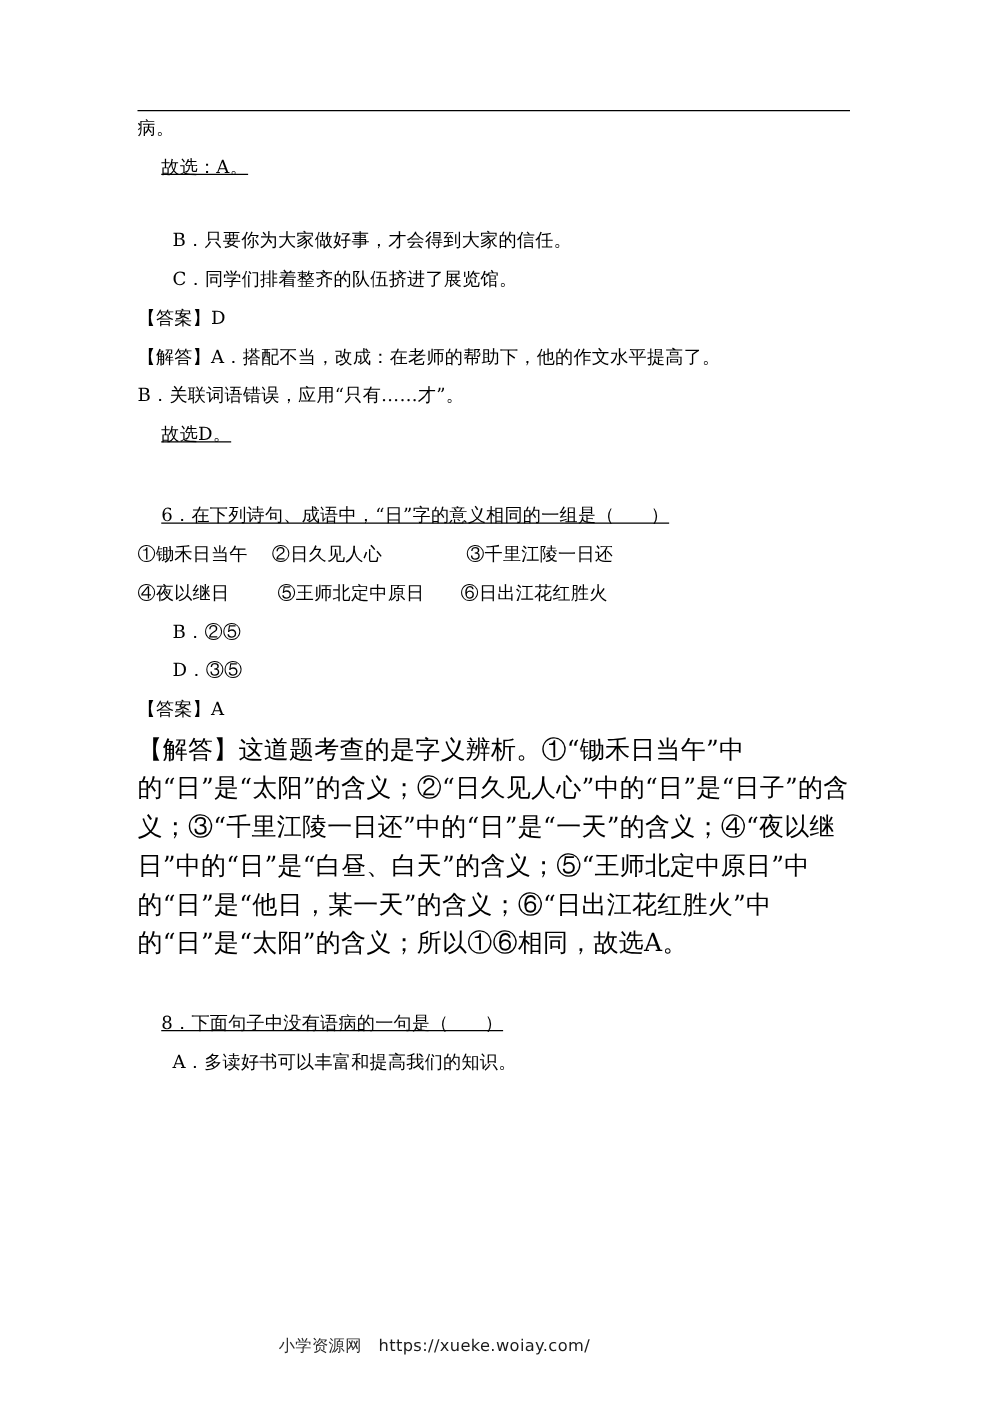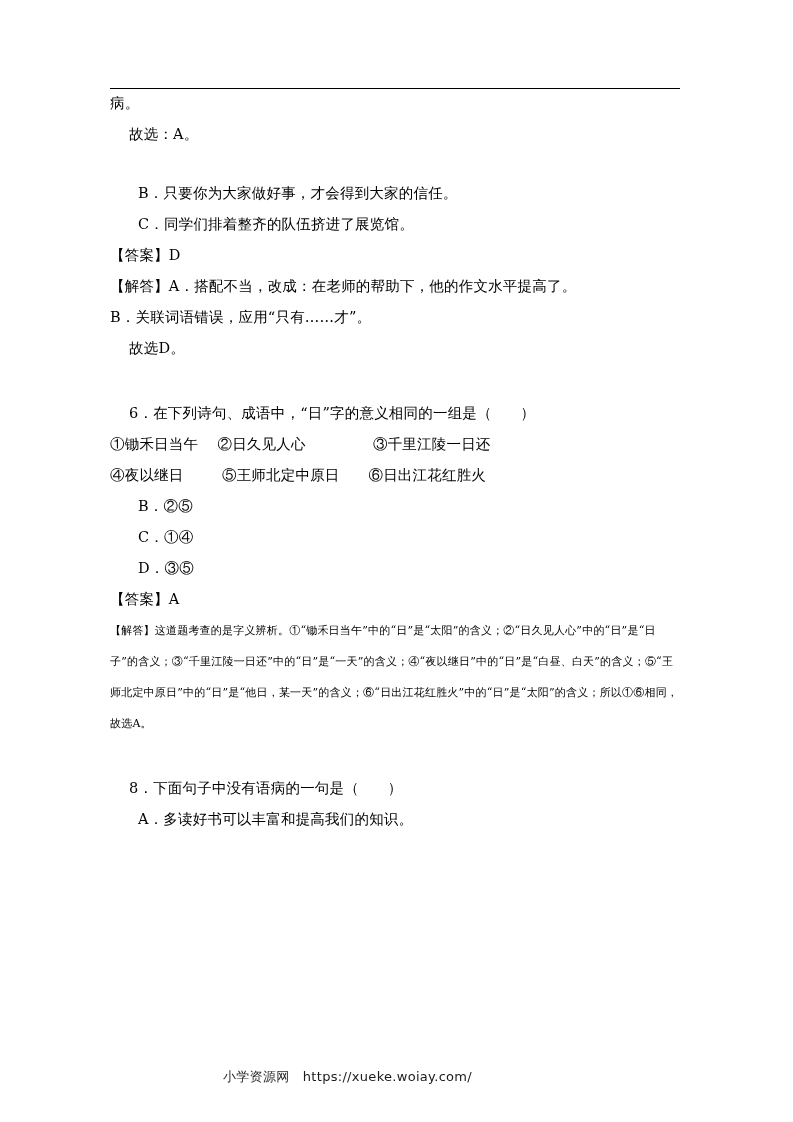--- a/index.html
+++ b/index.html
@@ -36,25 +36,25 @@
     height: 0;
     border-top: 1px solid #000000;
   }
   .line {
     font-size: 14.5px;
     line-height: 31px;
     white-space: pre;
     letter-spacing: 0.2px;
   }
   .wrap {
-    font-size: 11px;
+    font-size: 20px;
     line-height: 31px;
     letter-spacing: 0.2px;
   }
-  .indent1 { padding-left: 19px; }
+  .indent1 { padding-left: 19px; text-decoration: underline; }
   .indent2 { padding-left: 28px; }
   .gap-md { height: 28px; }
   .gap-lg { height: 34px; }
   .footer {
     position: absolute;
     left: 0;
     top: 1068px;
     width: 695px;
     text-align: center;
     font-size: 13px;
@@ -84,21 +84,20 @@
     <div class="line">【解答】A．搭配不当，改成：在老师的帮助下，他的作文水平提高了。</div>
     <div class="line">B．关联词语错误，应用“只有……才”。</div>
     <div class="line indent1">故选D。</div>
 
     <div class="gap-lg"></div>
 
     <div class="line indent1">6．在下列诗句、成语中，“日”字的意义相同的一组是（      ）</div>
     <div class="line">①锄禾日当午    ②日久见人心              ③千里江陵一日还</div>
     <div class="line">④夜以继日        ⑤王师北定中原日      ⑥日出江花红胜火</div>
     <div class="line indent2">B．②⑤</div>
-    <div class="line indent2">C．①④</div>
     <div class="line indent2">D．③⑤</div>
     <div class="line">【答案】A</div>
     <div class="wrap">【解答】这道题考查的是字义辨析。①“锄禾日当午”中的“日”是“太阳”的含义；②“日久见人心”中的“日”是“日子”的含义；③“千里江陵一日还”中的“日”是“一天”的含义；④“夜以继日”中的“日”是“白昼、白天”的含义；⑤“王师北定中原日”中的“日”是“他日，某一天”的含义；⑥“日出江花红胜火”中的“日”是“太阳”的含义；所以①⑥相同，故选A。</div>
 
     <div class="gap-lg"></div>
 
     <div class="line indent1">8．下面句子中没有语病的一句是（      ）</div>
     <div class="line indent2">A．多读好书可以丰富和提高我们的知识。</div>
 
   </div>

